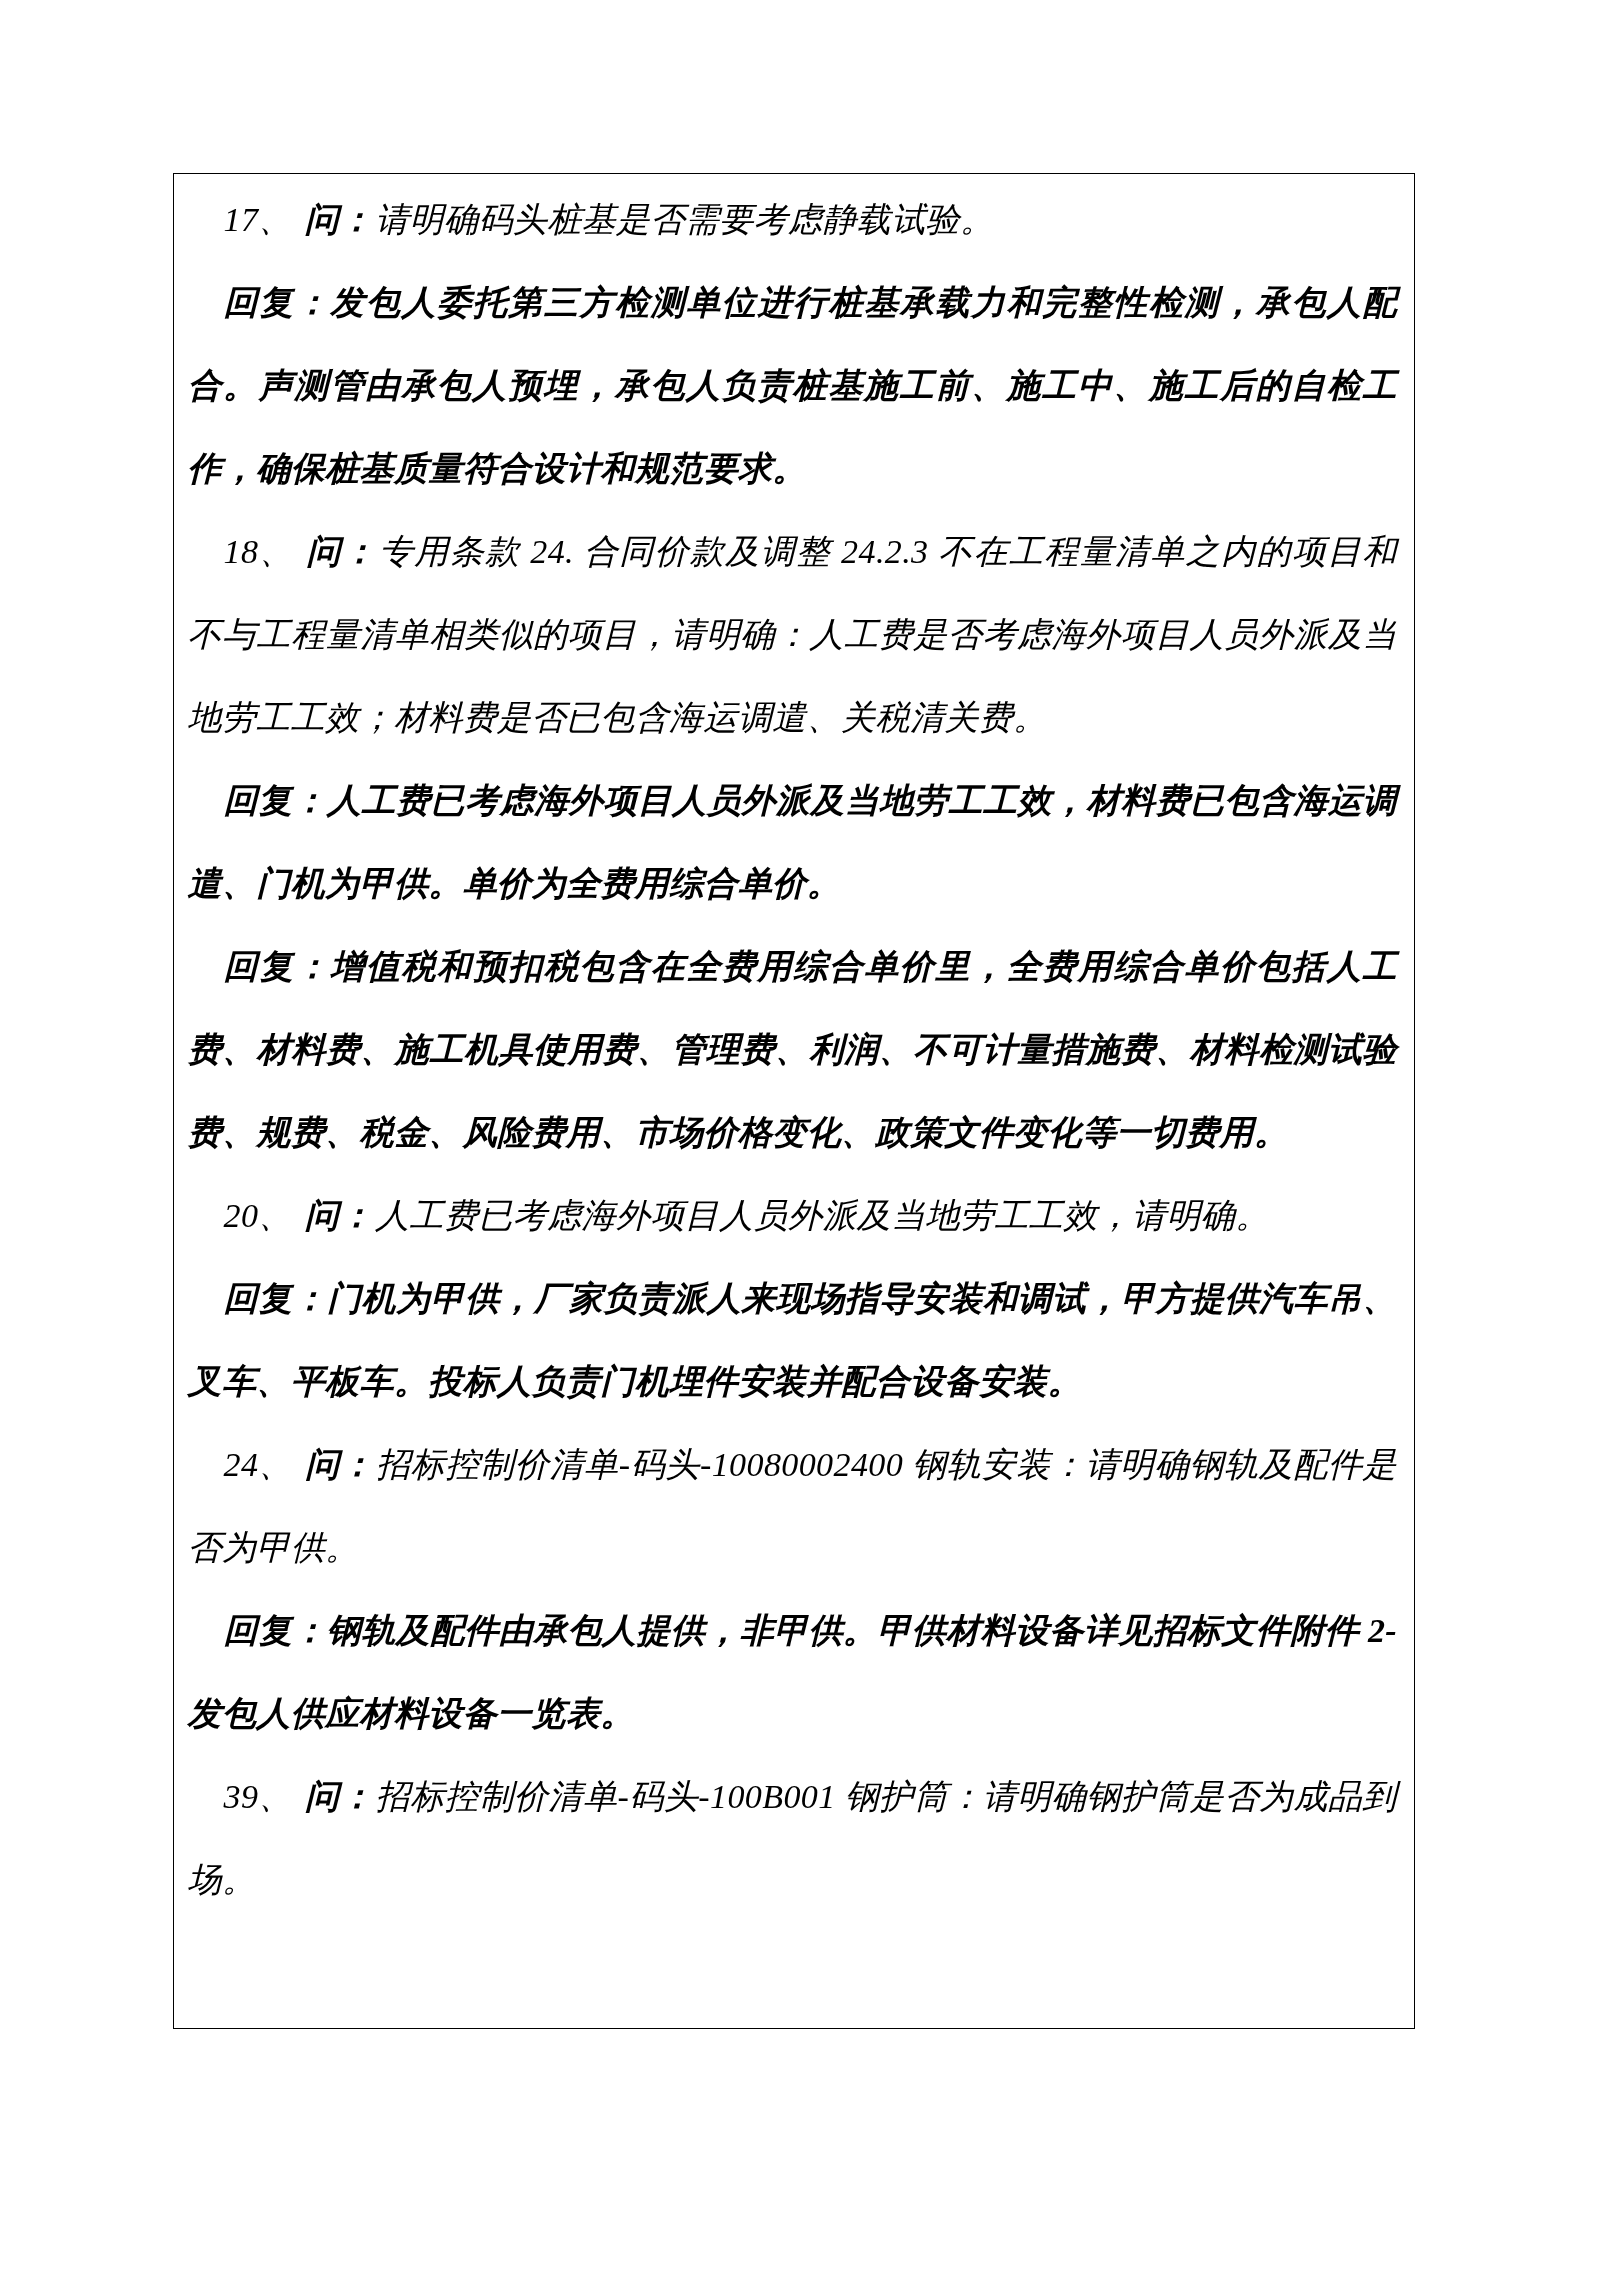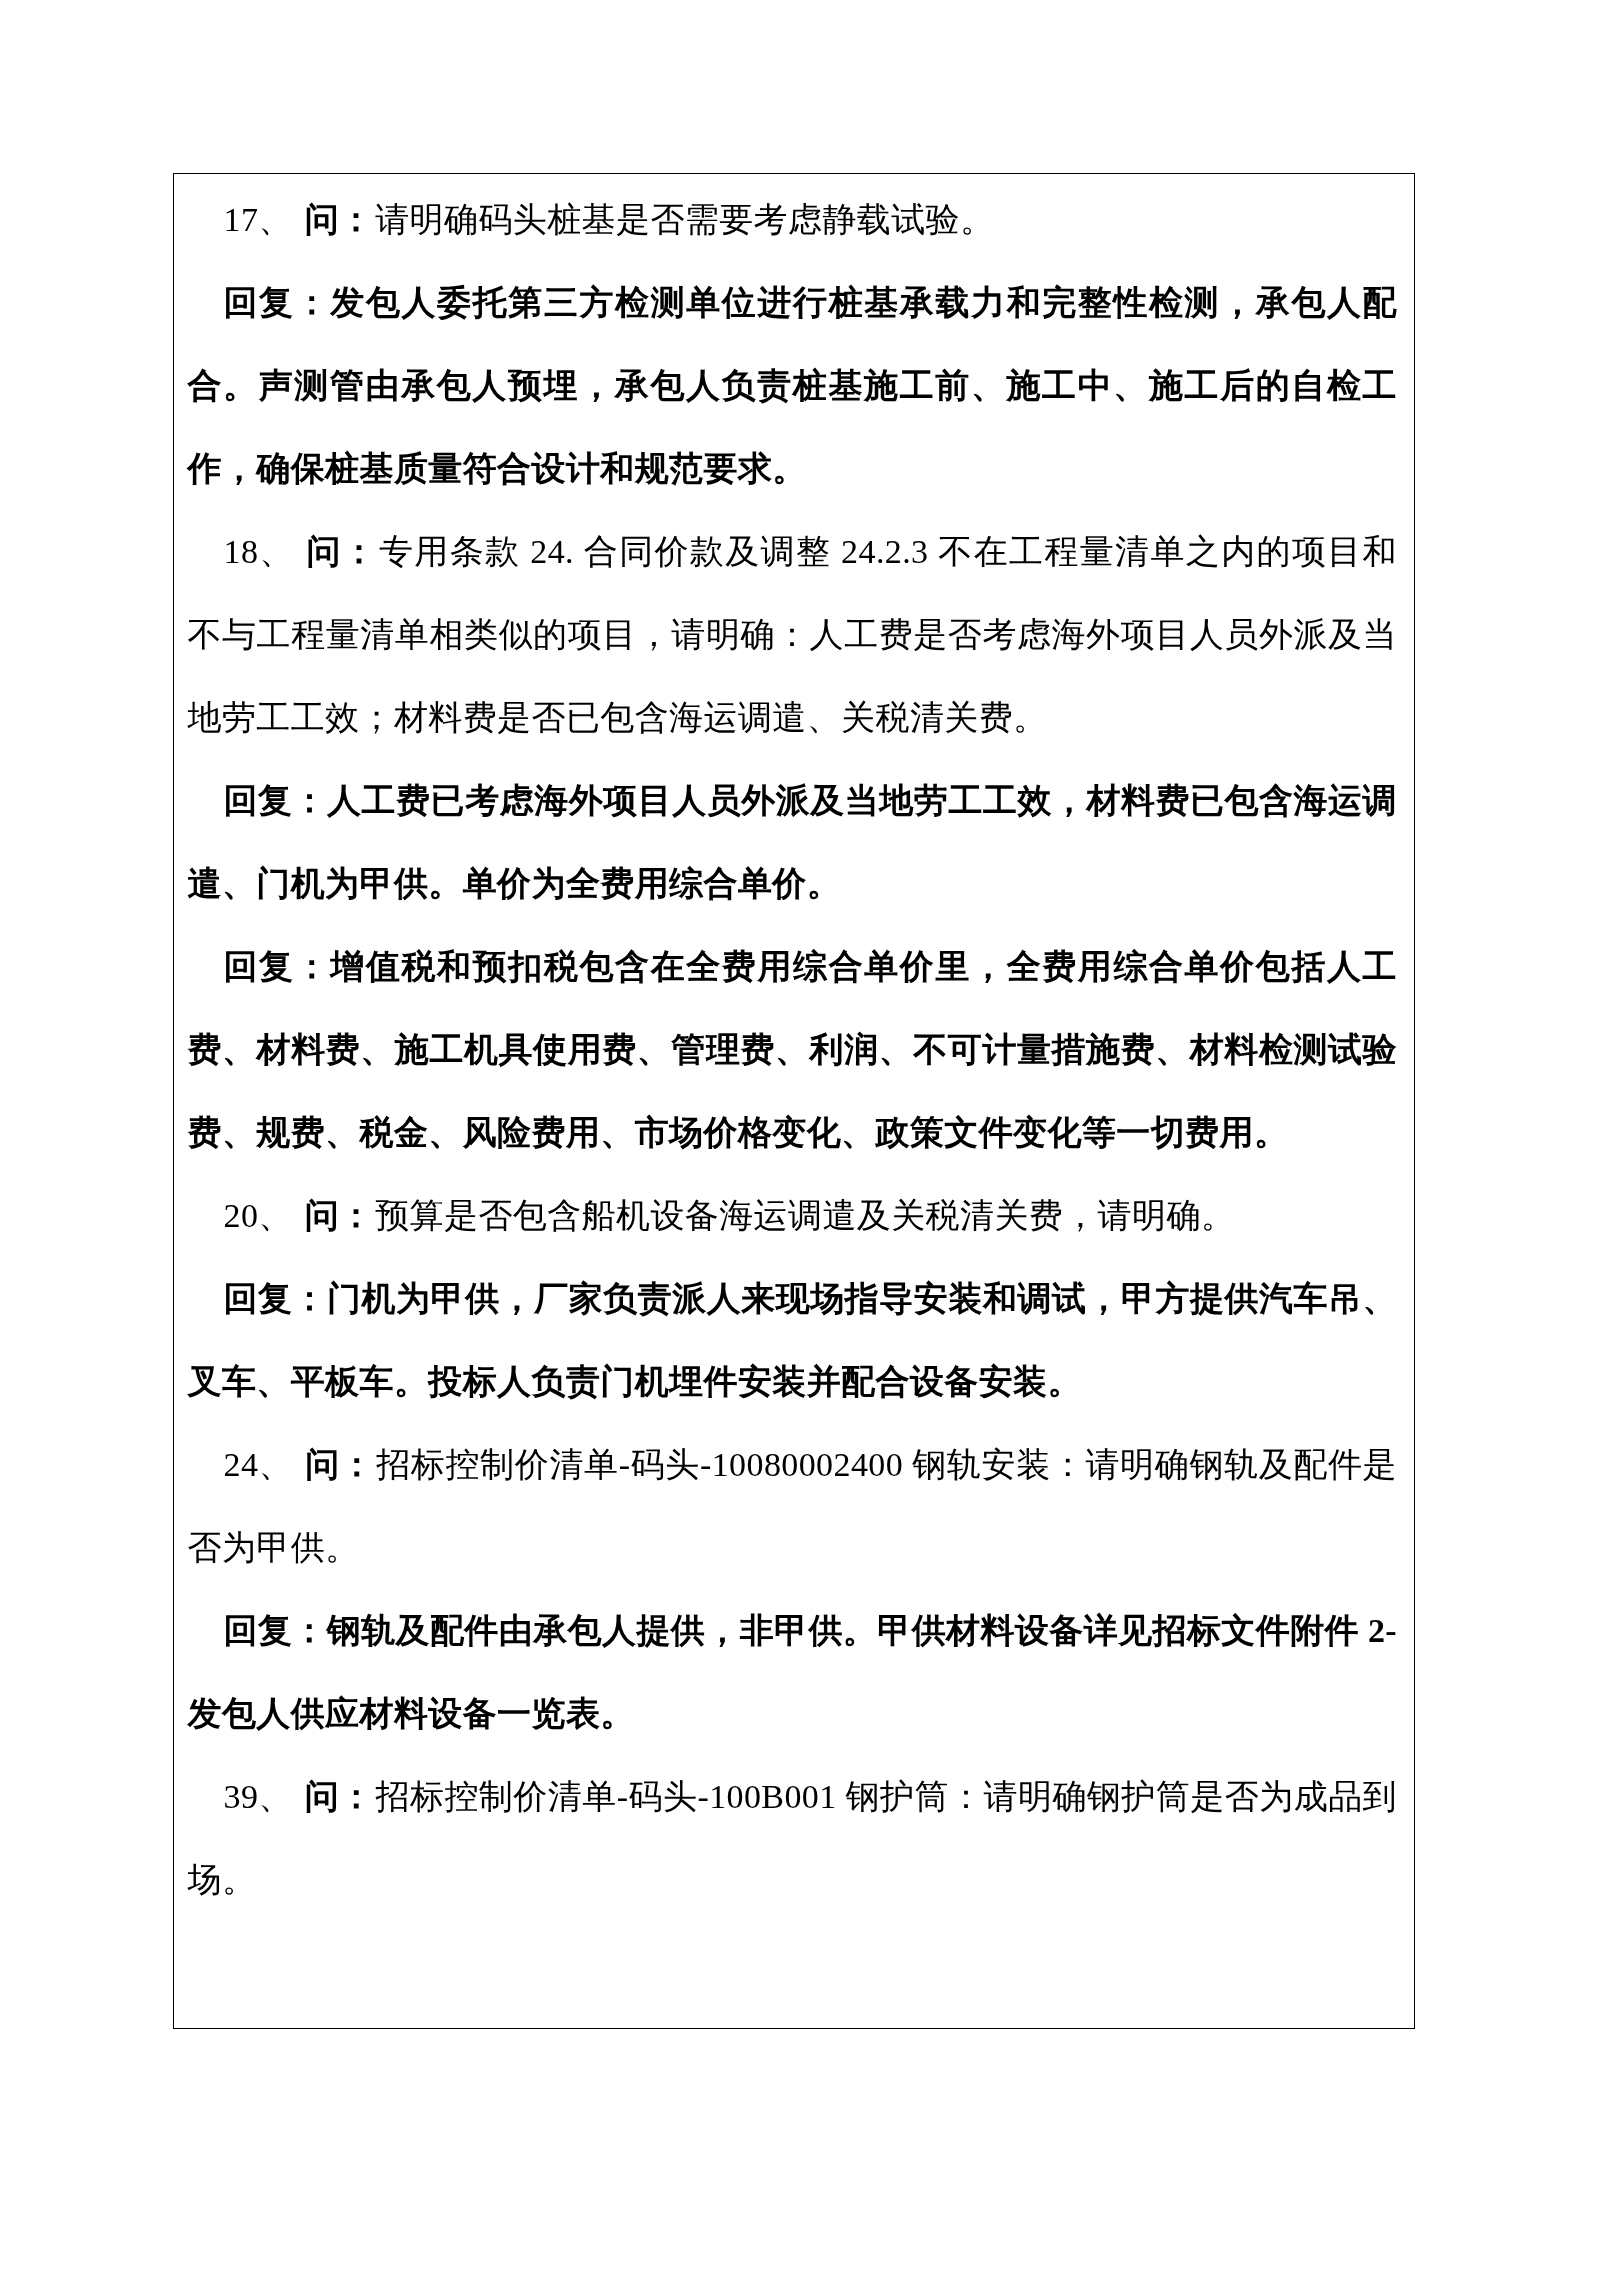--- a/index.html
+++ b/index.html
@@ -8,20 +8,21 @@
     height: 2295px;
     background: #ffffff;
     font-family: "Liberation Serif", "DejaVu Serif", serif;
   }
   .page {
     position: relative;
     width: 1623px;
     height: 2295px;
     background: #ffffff;
     overflow: hidden;
+    font-style: italic;
   }
   .doc-box {
     position: absolute;
     left: 173px;
     top: 173px;
     width: 1242px;
     height: 1856px;
     border: 1.7px solid #000000;
     padding: 4.2px 17px 0 13.5px;
     background: #ffffff;
@@ -53,21 +54,21 @@
 
     <p class="para r-para"><span class="rlabel">回复：</span><span class="rtext">发包人委托第三方检测单位进行桩基承载力和完整性检测，承包人配合。声测管由承包人预埋，承包人负责桩基施工前、施工中、施工后的自检工作，确保桩基质量符合设计和规范要求。</span></p>
 
     <p class="para q-para"><span class="num">18、</span><span class="qlabel">问：</span><span class="qtext">专用条款 24. 合同价款及调整 24.2.3 不在工程量清单之内的项目和不与工程量清单相类似的项目，请明确：人工费是否考虑海外项目人员外派及当地劳工工效；材料费是否已包含海运调遣、关税清关费。</span></p>
 
     <p class="para r-para"><span class="rlabel">回复：</span><span class="rtext">人工费已考虑海外项目人员外派及当地劳工工效，材料费已包含海运调遣、门机为甲供。单价为全费用综合单价。</span></p>
 
 
     <p class="para r-para"><span class="rlabel">回复：</span><span class="rtext">增值税和预扣税包含在全费用综合单价里，全费用综合单价包括人工费、材料费、施工机具使用费、管理费、利润、不可计量措施费、材料检测试验费、规费、税金、风险费用、市场价格变化、政策文件变化等一切费用。</span></p>
 
-    <p class="para q-para"><span class="num">20、</span><span class="qlabel">问：</span><span class="qtext">预算是否包含船机设备海运调遣及关税清关费，请明确。</span></p>
+    <p class="para q-para"><span class="num">20、</span><span class="qlabel">问：</span><span class="qtext">人工费已考虑海外项目人员外派及当地劳工工效，请明确。</span></p>
 
     <p class="para r-para"><span class="rlabel">回复：</span><span class="rtext">门机为甲供，厂家负责派人来现场指导安装和调试，甲方提供汽车吊、叉车、平板车。投标人负责门机埋件安装并配合设备安装。</span></p>
 
     <p class="para q-para"><span class="num">24、</span><span class="qlabel">问：</span><span class="qtext">招标控制价清单-码头-10080002400 钢轨安装：请明确钢轨及配件是否为甲供。</span></p>
 
     <p class="para r-para"><span class="rlabel">回复：</span><span class="rtext">钢轨及配件由承包人提供，非甲供。甲供材料设备详见招标文件附件 2-发包人供应材料设备一览表。</span></p>
 
     <p class="para q-para"><span class="num">39、</span><span class="qlabel">问：</span><span class="qtext">招标控制价清单-码头-100B001 钢护筒：请明确钢护筒是否为成品到场。</span></p>
 
   </div>

